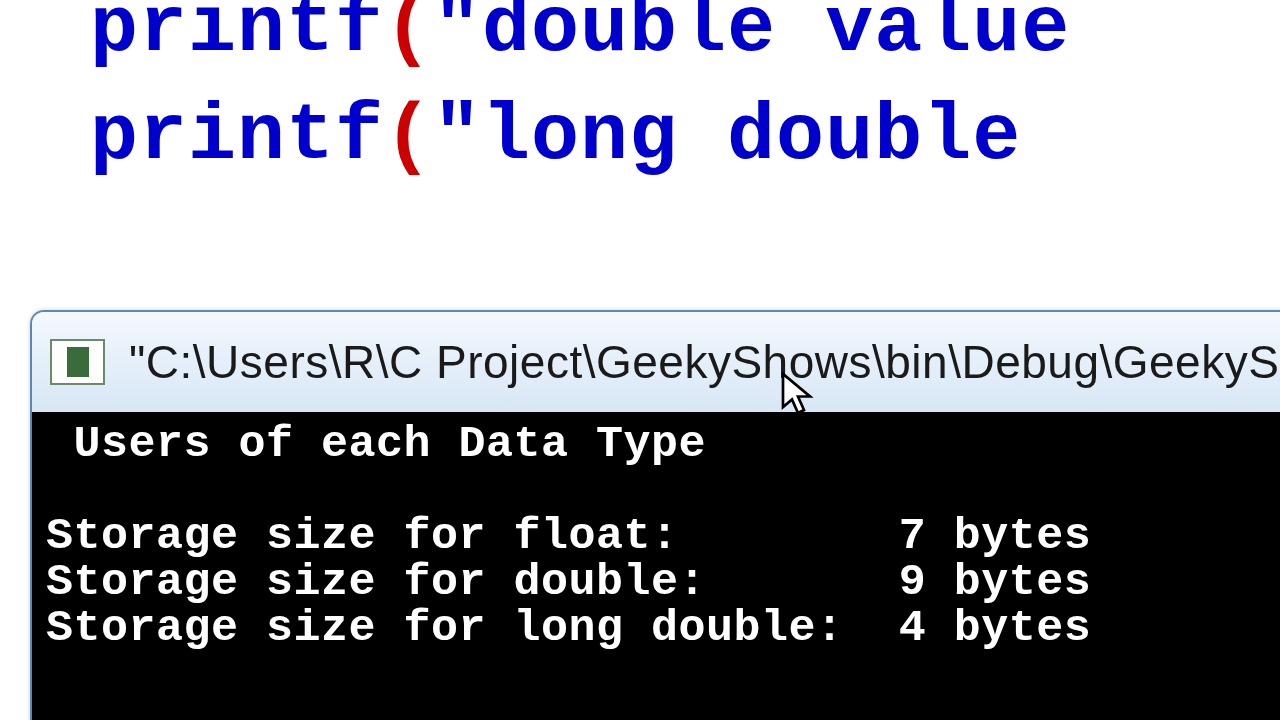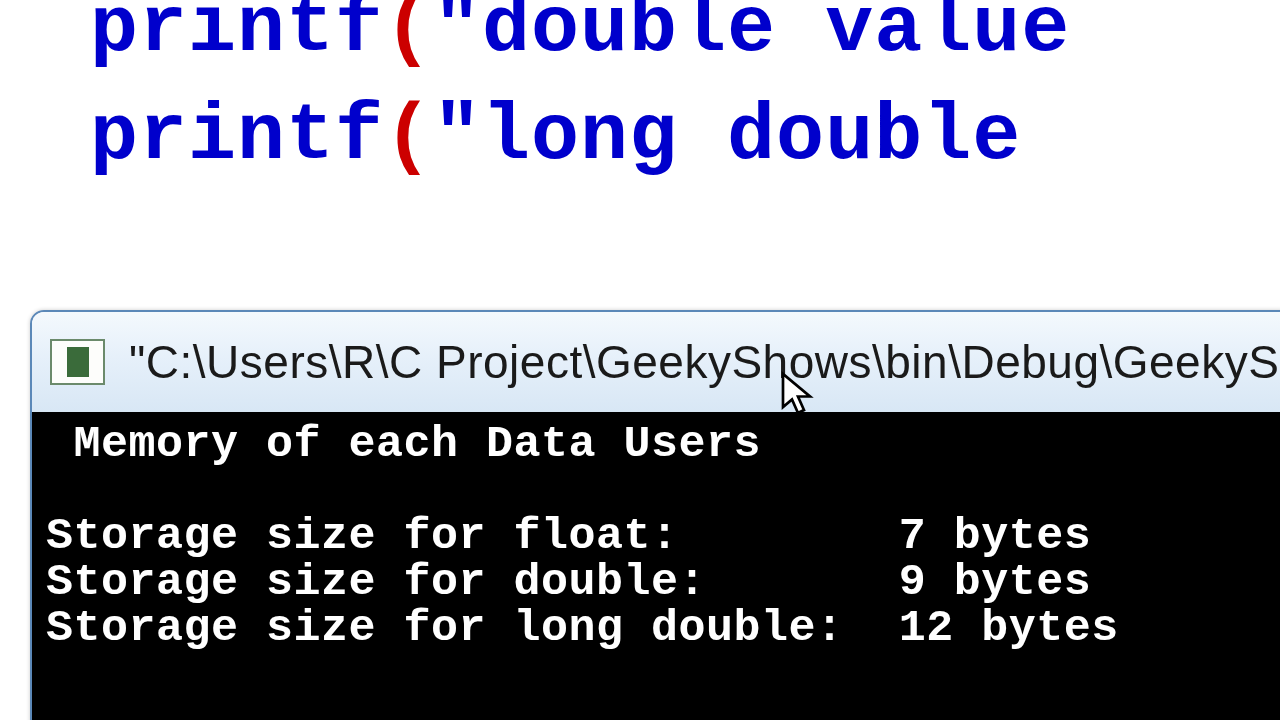--- a/index.html
+++ b/index.html
@@ -103,22 +103,22 @@
   </div>
 </div>
 
 <div class="console-window">
   <div class="titlebar">
     <span class="titlebar-icon">
       <span class="titlebar-icon-inner"></span>
     </span>
     <span>"C:\Users\R\C Project\GeekyShows\bin\Debug\GeekyShow</span>
   </div>
-  <div class="console-body"><span> Memory of each Data Users</span>
+  <div class="console-body"><span> Users of each Data Type</span>
 <span></span>
 <span>Storage size for float:        7 bytes</span>
 <span>Storage size for double:       9 bytes</span>
-<span>Storage size for long double:  12 bytes</span></div>
+<span>Storage size for long double:  4 bytes</span></div>
 </div>
 
 <svg class="cursor" viewBox="0 0 24 32">
   <path d="M2 2 L2 24 L8 19 L12 28 L16 26 L12 17 L20 17 Z" fill="#ffffff" stroke="#000000" stroke-width="1.8"></path>
 </svg>
 
 </body></html>

